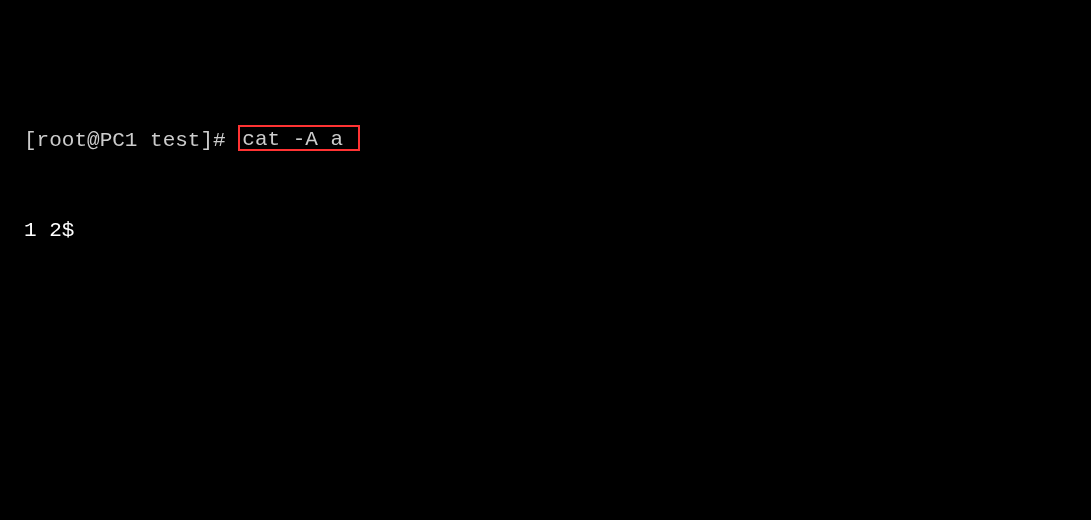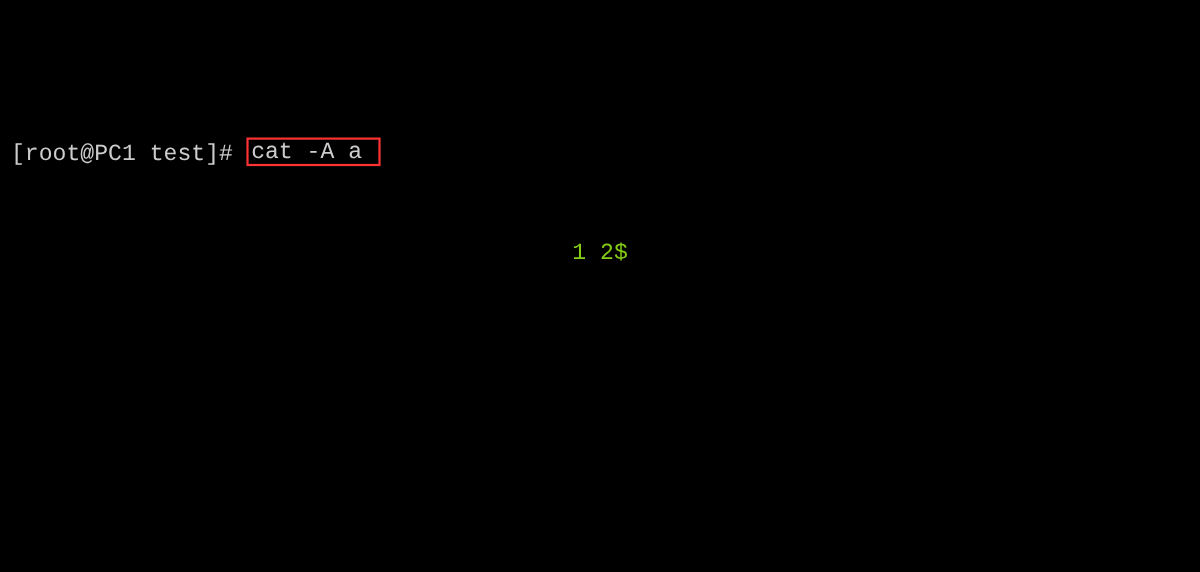--- a/index.html
+++ b/index.html
@@ -8,35 +8,35 @@
     background: #000;
   }
   .terminal {
     width: 1091px;
     height: 520px;
     background: #000;
     font-family: "Consolas", "Courier New", monospace;
     font-size: 21px;
     line-height: 30px;
     color: #d0d0d0;
-    padding: 6px 10px;
+    padding: 6px 24px;
     box-sizing: border-box;
     white-space: pre;
     position: relative;
   }
   .line {
     display: block;
     height: 30px;
   }
   .prompt-br   { color: #cccccc; }
   .prompt-user { color: #cccccc; }
   .prompt-at   { color: #cccccc; }
   .prompt-host { color: #cccccc; }
   .prompt-path { color: #cccccc; }
-  .out { color: #84cc16; text-align: center; }
+  .out { color: #ffffff; }
   .cmd-hl {
     border: 2px solid #ff3333;
     padding: 0 2px;
     color: #cccccc;
     display: inline-block;
     height: 26px;
     line-height: 26px;
     box-sizing: border-box;
     position: relative;
     top: -1px;

